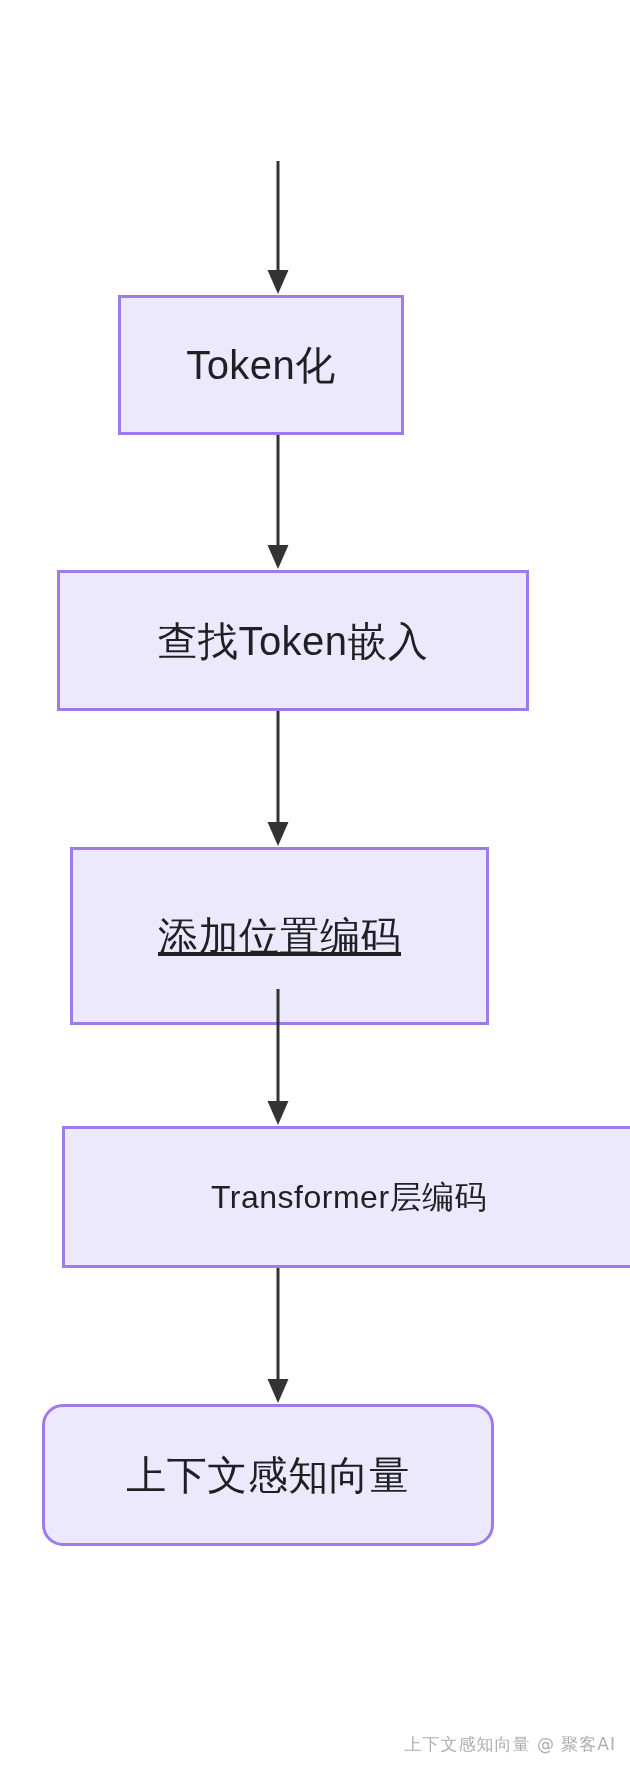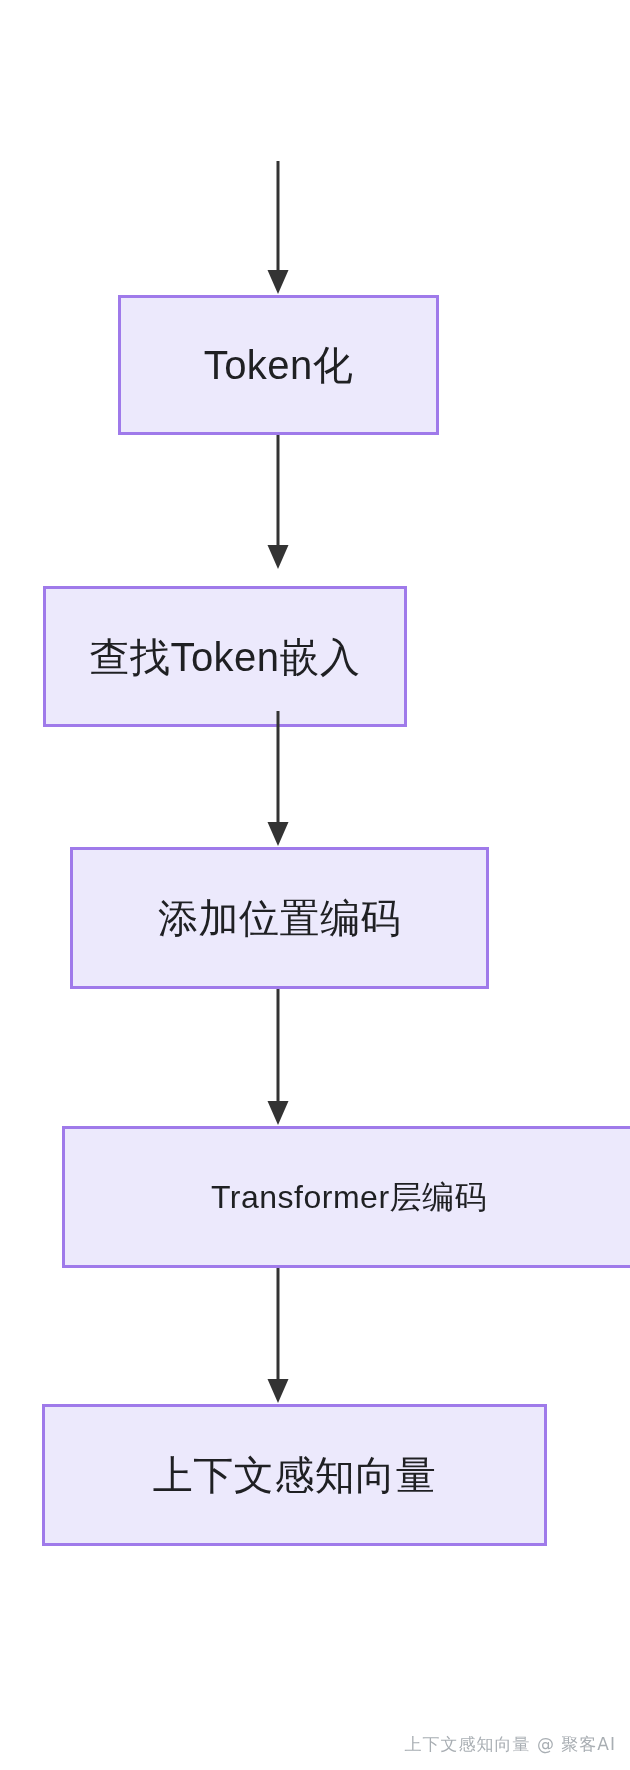--- a/index.html
+++ b/index.html
@@ -50,25 +50,25 @@
     font-size: 17px;
     color: #9aa0a6;
     opacity: 0.85;
     letter-spacing: 1px;
     white-space: nowrap;
     font-family: "DejaVu Sans", "Liberation Sans", sans-serif;
   }
 
   
   #node-0 { left: 110px; top: 22px;   width: 337px; height: 139px; font-size: 40px; }
-  #node-1 { left: 118px; top: 295px;  width: 321px; height: 140px; font-size: 40px; justify-content: center; }
-  #node-2 { left: 43px;  top: 570px;  width: 364px; height: 141px; font-size: 40px; margin-top: 16px; }
-  #node-3 { left: 70px;  top: 847px;  width: 419px; height: 142px; font-size: 40px; }
+  #node-1 { left: 118px; top: 295px;  width: 286px; height: 140px; font-size: 40px; justify-content: center; }
+  #node-2 { left: 57px;  top: 570px;  width: 472px; height: 141px; font-size: 40px; }
+  #node-3 { left: 70px;  top: 847px;  width: 419px; height: 178px; font-size: 40px; text-decoration: underline; }
   #node-4 { left: 22px;  top: 1126px; width: 574px; height: 142px; font-size: 32px; margin-left: 40px; }
-  #node-5 { left: 42px;  top: 1404px; width: 505px; height: 142px; font-size: 40px; }
+  #node-5 { left: 42px;  top: 1404px; width: 452px; height: 142px; font-size: 40px; border-radius: 21px; }
 
   
   #edge-0 { left: 263px; top: 161px;  width: 30px; height: 135px; }
   #edge-1 { left: 263px; top: 435px;  width: 30px; height: 136px; }
   #edge-2 { left: 263px; top: 711px;  width: 30px; height: 137px; }
   #edge-3 { left: 263px; top: 989px;  width: 30px; height: 138px; }
   #edge-4 { left: 263px; top: 1268px; width: 30px; height: 137px; }
 </style>
 </head>
 <body>

